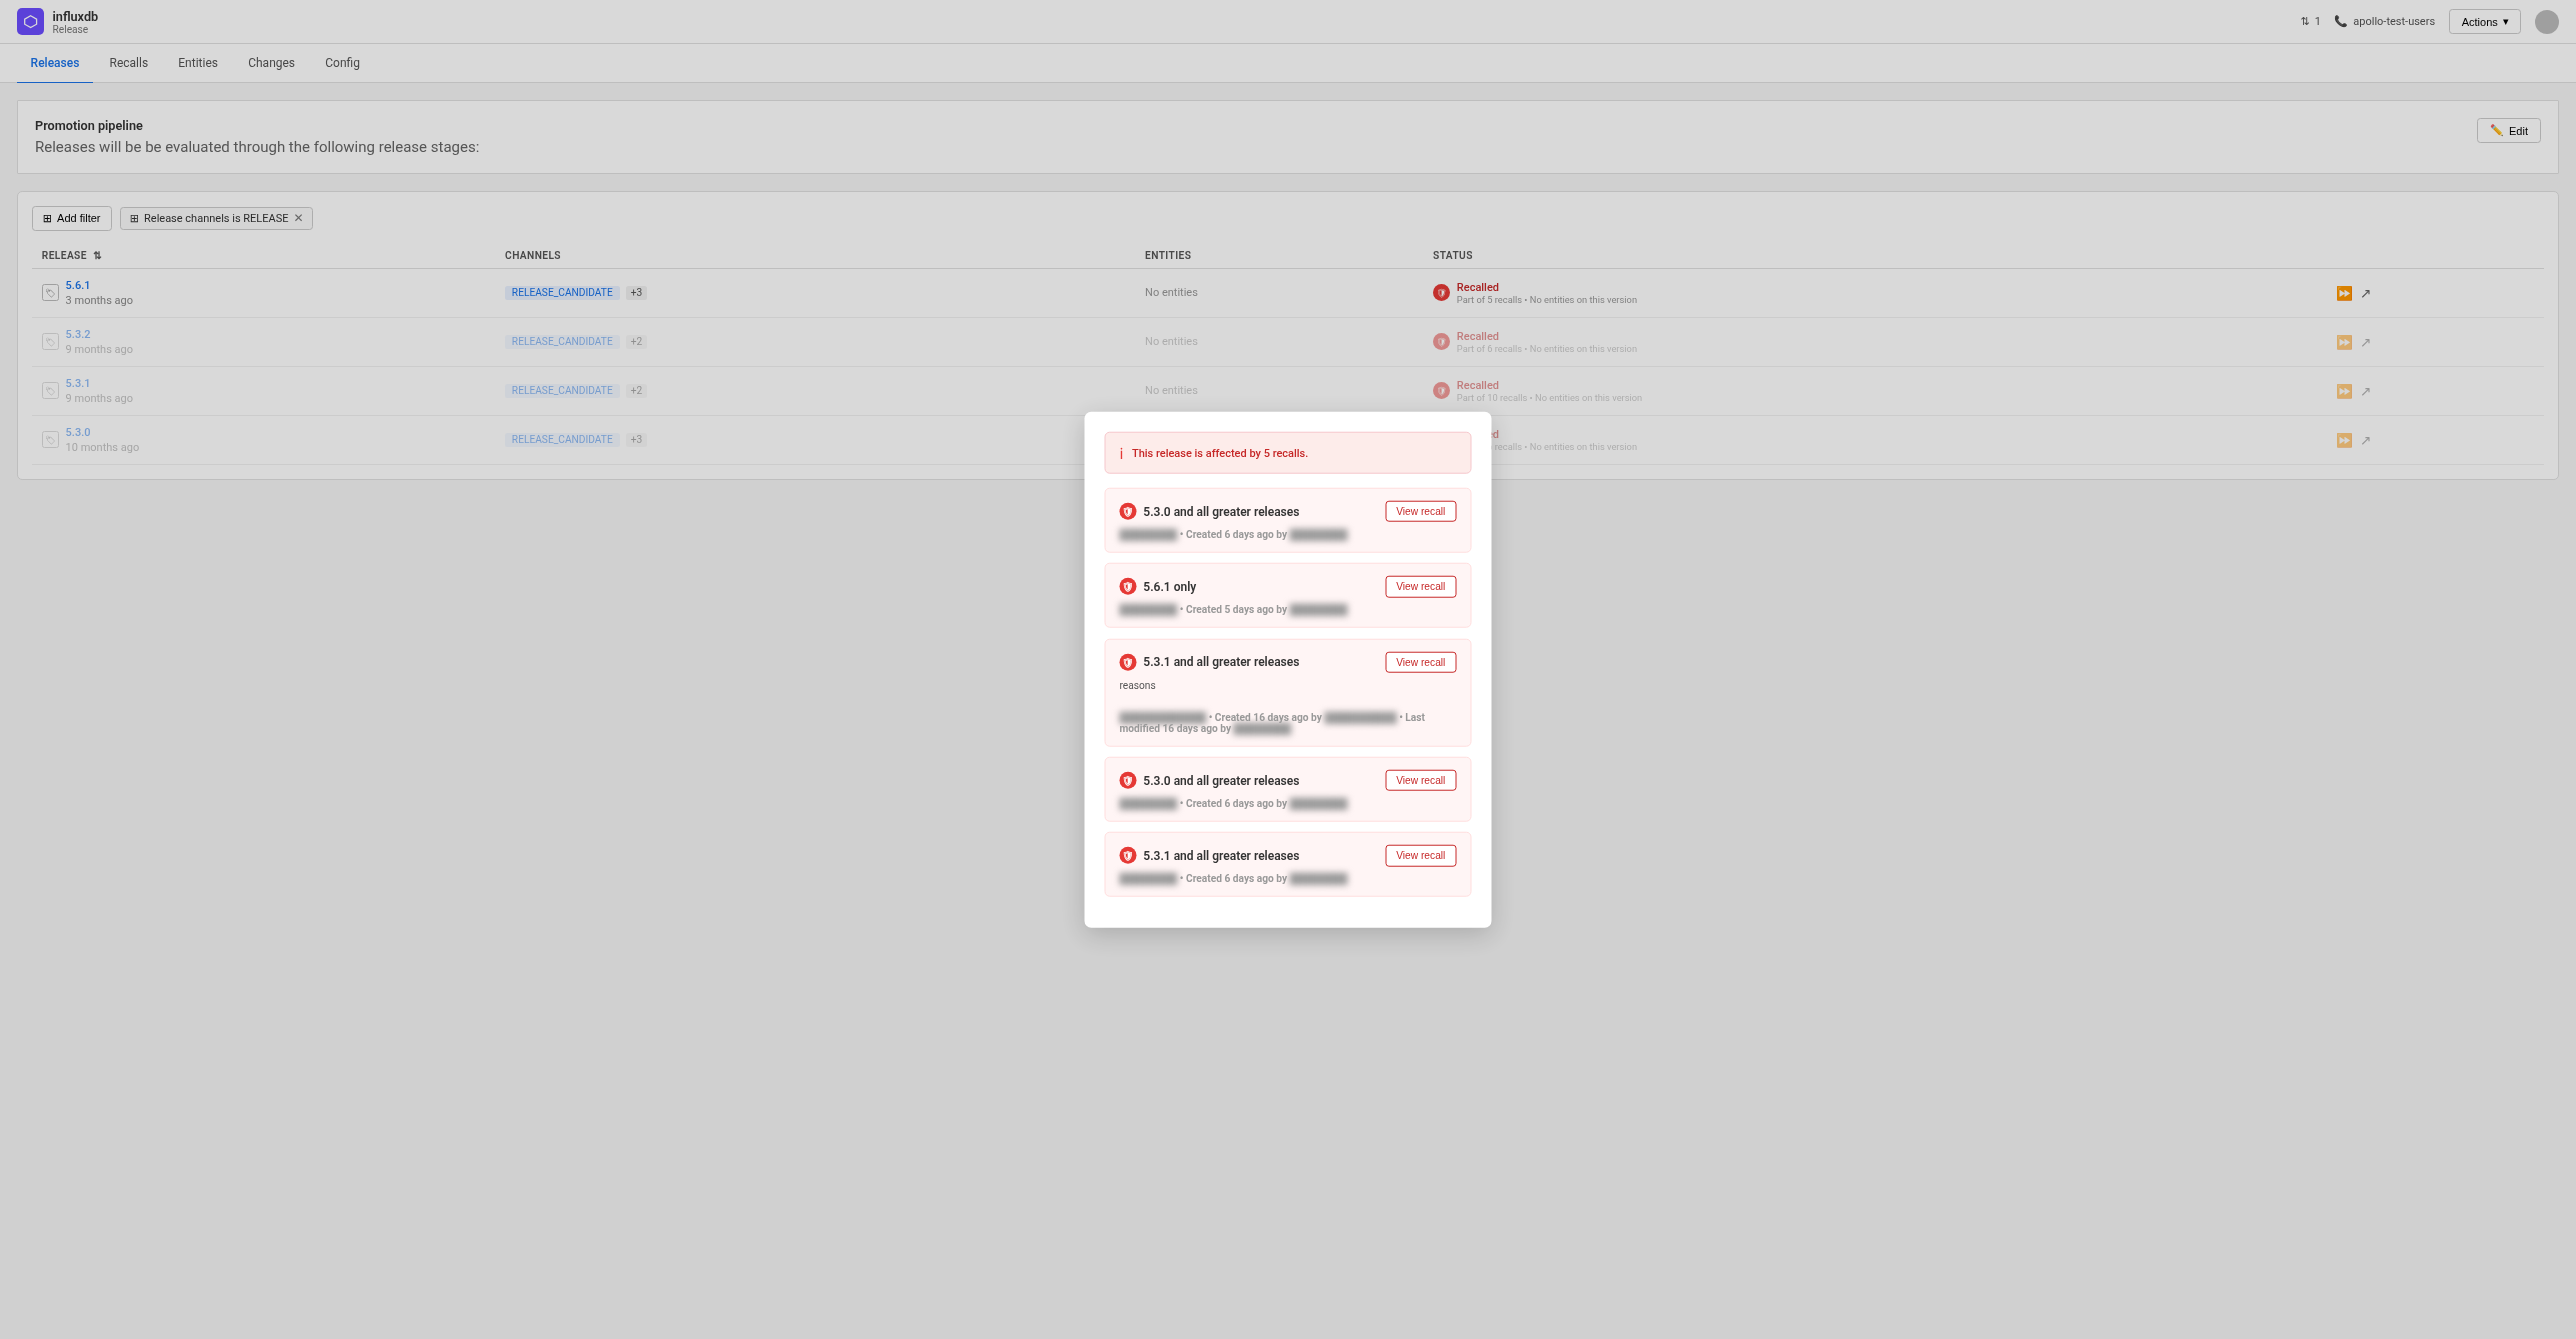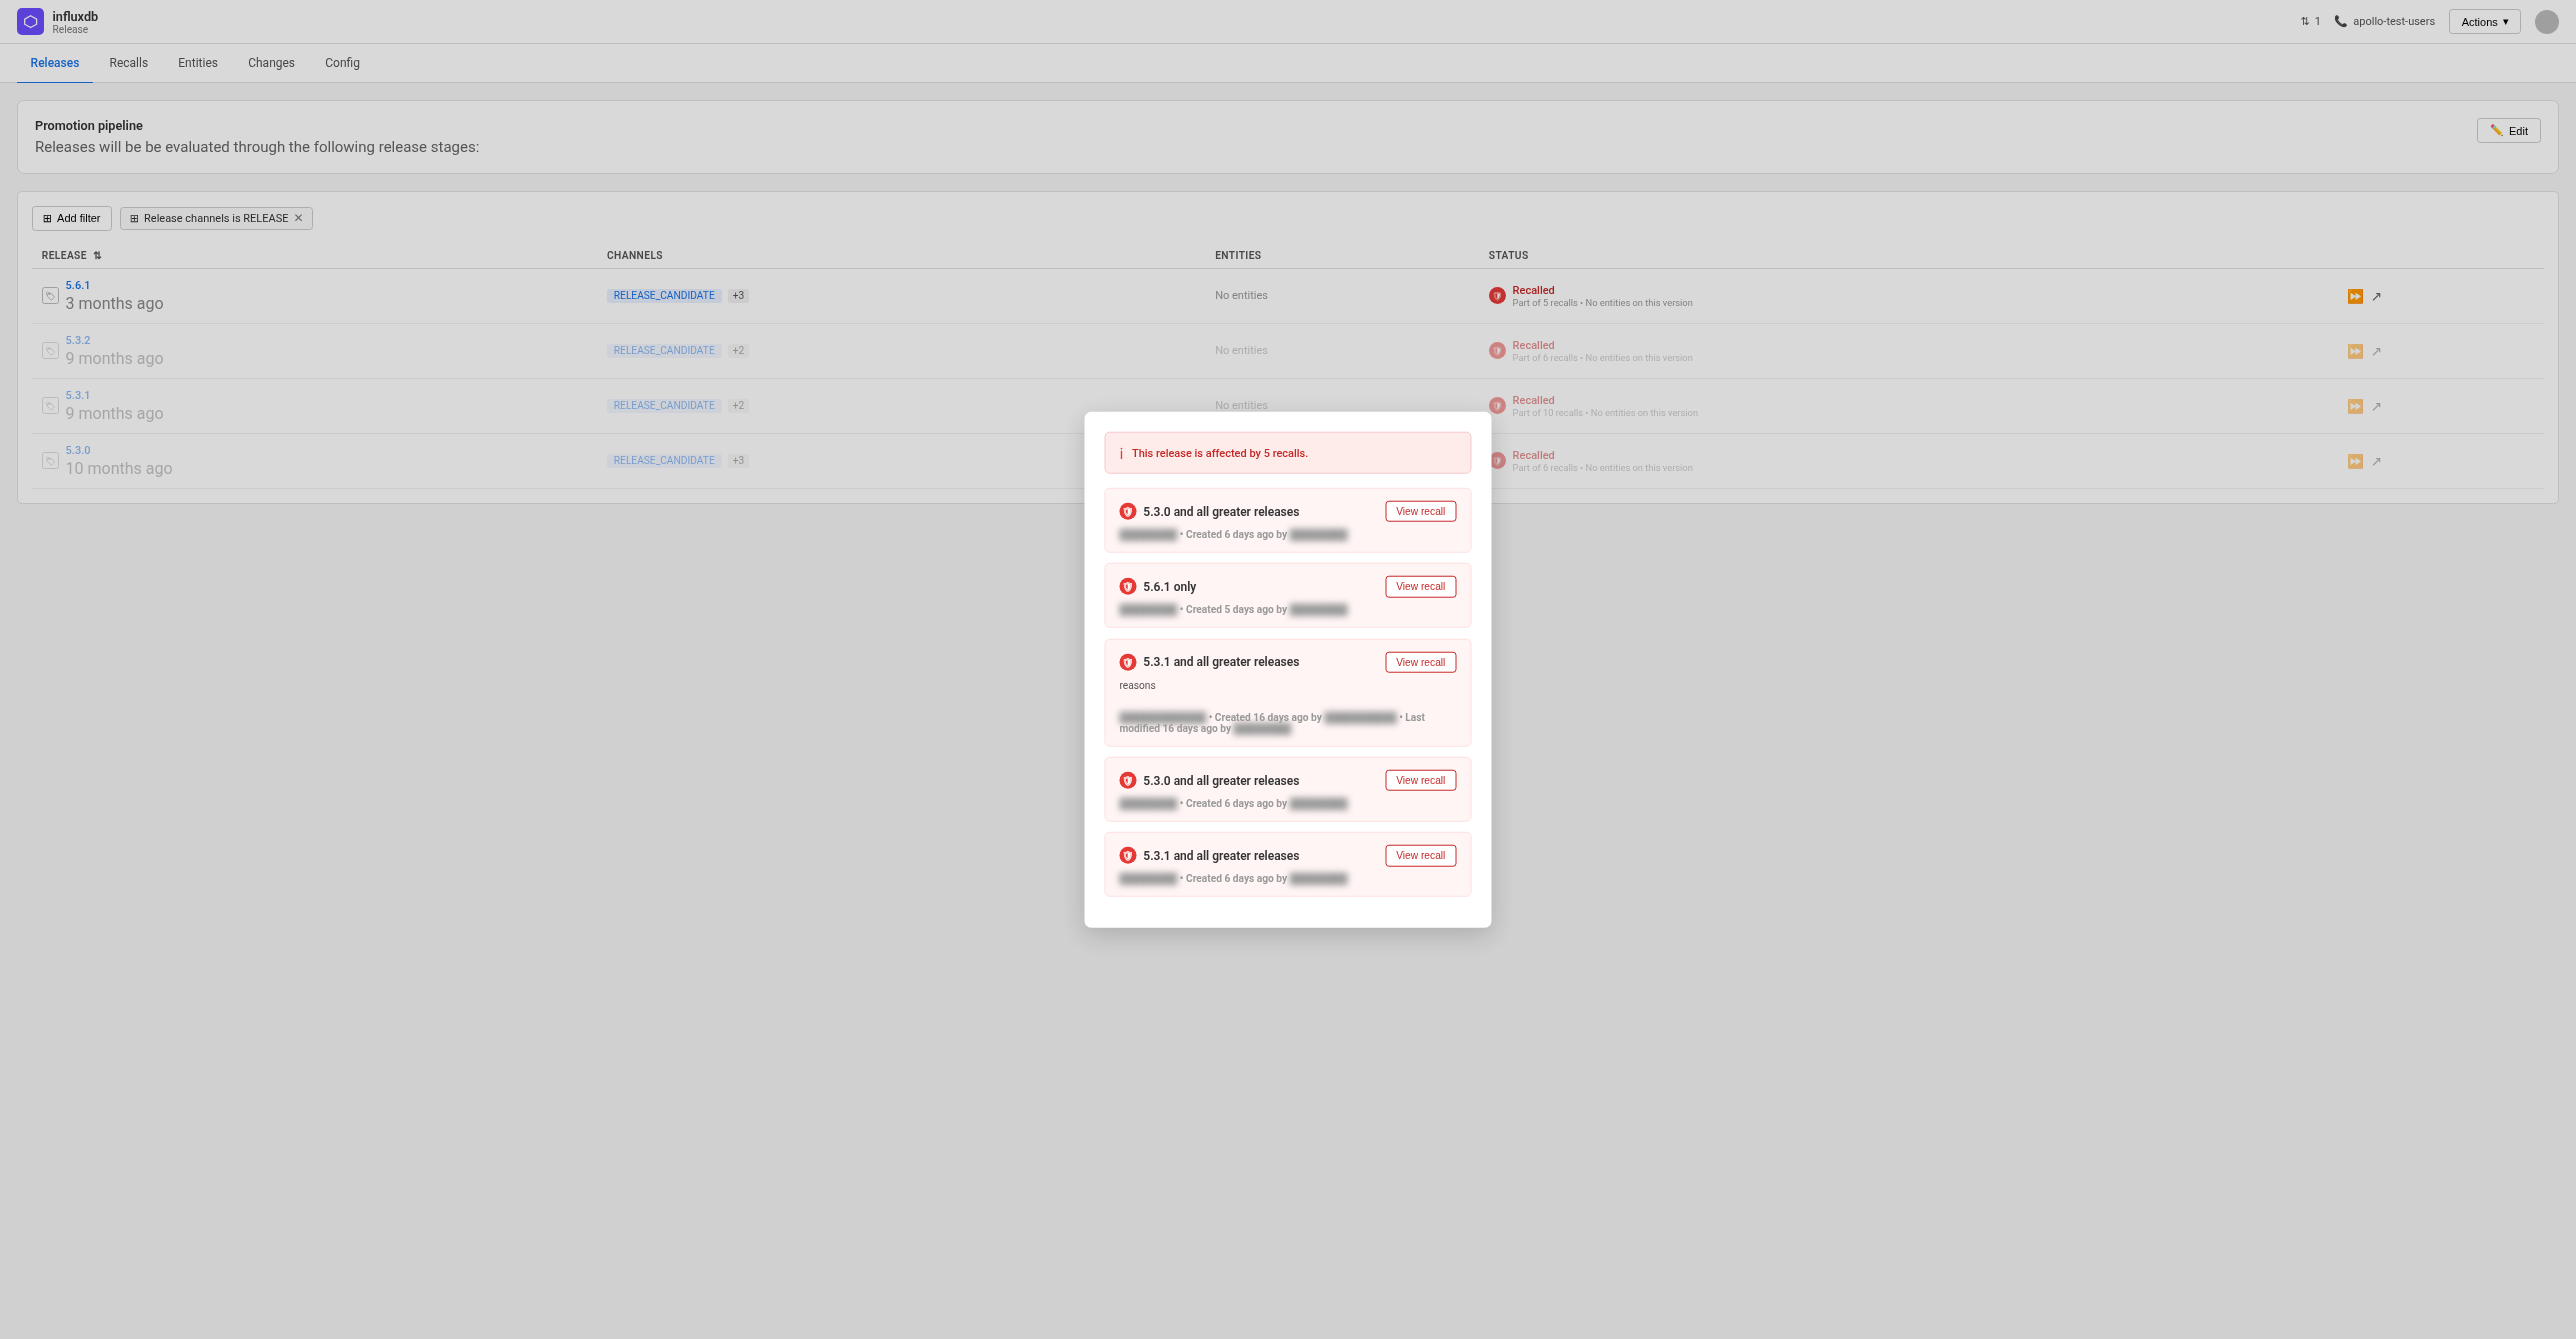--- a/index.html
+++ b/index.html
@@ -95,21 +95,21 @@
     
     .main {
       padding: 17px;
       position: relative;
     }
 
     
     .promo-card {
       background: #fff;
       border: 0.8px solid #e0e0e0;
-      border-radius: 7px;
+      border-radius: 1px;
       padding: 17px;
       margin-bottom: 17px;
       display: flex;
       justify-content: space-between;
       align-items: flex-start;
     }
     .promo-title { font-weight: 600; font-size: 12.7px; margin-bottom: 5.1px; }
     .promo-sub { font-size: 15px; color: #666; }
     .edit-btn {
       display: flex;
@@ -205,21 +205,21 @@
     .releases-table td {
       padding: 10.2px 10.2px;
       border-bottom: 0.8px solid #f0f0f0;
       font-size: 11px;
     }
     .release-link {
       color: #1a73e8;
       font-weight: 500;
       cursor: pointer;
     }
-    .release-date { font-size: 16px; color: #888; margin-top: 1.7px; }
+    .release-date { font-size: 11px; color: #888; margin-top: 1.7px; }
     .channel-badge {
       display: inline-block;
       padding: 1.7px 6.8px;
       border-radius: 2.5px;
       font-size: 10.2px;
       background: #e8f0fe;
       color: #1a73e8;
       margin-right: 3.4px;
     }
     .count-badge {

